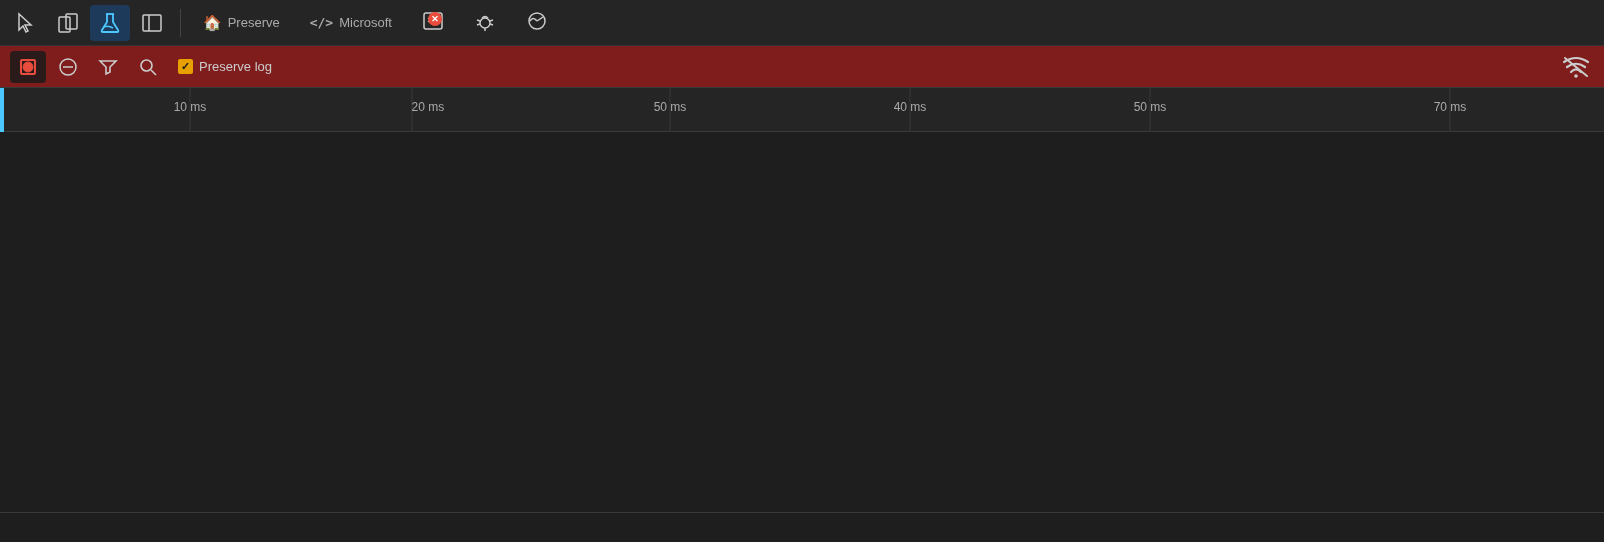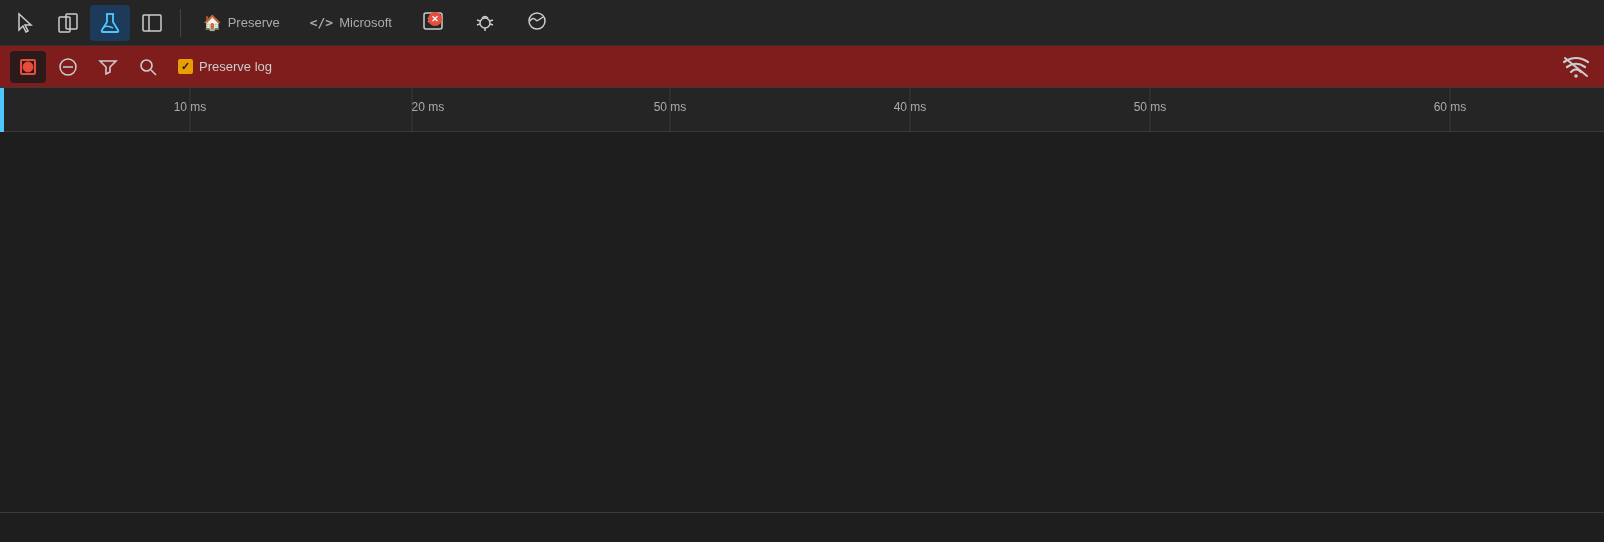--- a/index.html
+++ b/index.html
@@ -389,21 +389,21 @@
         <div style="position: absolute; left: 910px; top: 0px; display: flex; flex-direction: column; align-items: center; transform: translateX(-50%);">
           <div style="width: 1px; height: 44px; background: rgb(58, 58, 58);"></div>
           <div style="position: absolute; top: 12px; font-size: 12px; color: rgb(170, 170, 170); white-space: nowrap; font-family: &quot;Segoe UI&quot;, Arial, sans-serif;">40 ms</div>
         </div>
         <div style="position: absolute; left: 1150px; top: 0px; display: flex; flex-direction: column; align-items: center; transform: translateX(-50%);">
           <div style="width: 1px; height: 44px; background: rgb(58, 58, 58);"></div>
           <div style="position: absolute; top: 12px; font-size: 12px; color: rgb(170, 170, 170); white-space: nowrap; font-family: &quot;Segoe UI&quot;, Arial, sans-serif;">50 ms</div>
         </div>
         <div style="position: absolute; left: 1450px; top: 0px; display: flex; flex-direction: column; align-items: center; transform: translateX(-50%);">
           <div style="width: 1px; height: 44px; background: rgb(58, 58, 58);"></div>
-          <div style="position: absolute; top: 12px; font-size: 12px; color: rgb(170, 170, 170); white-space: nowrap; font-family: &quot;Segoe UI&quot;, Arial, sans-serif;">60 ms</div>
+          <div style="position: absolute; top: 12px; font-size: 12px; color: rgb(170, 170, 170); white-space: nowrap; font-family: &quot;Segoe UI&quot;, Arial, sans-serif;">70 ms</div>
         </div>
       </div>
 
   </div>
 
   <div class="timeline-body" style="height: 370px; background:#1e1e1e;"></div>
 
 </div>
 
 <div class="status-bar"></div>

